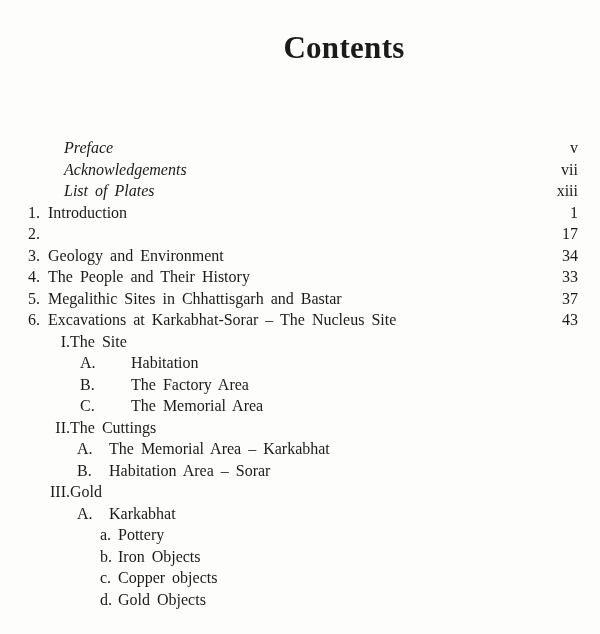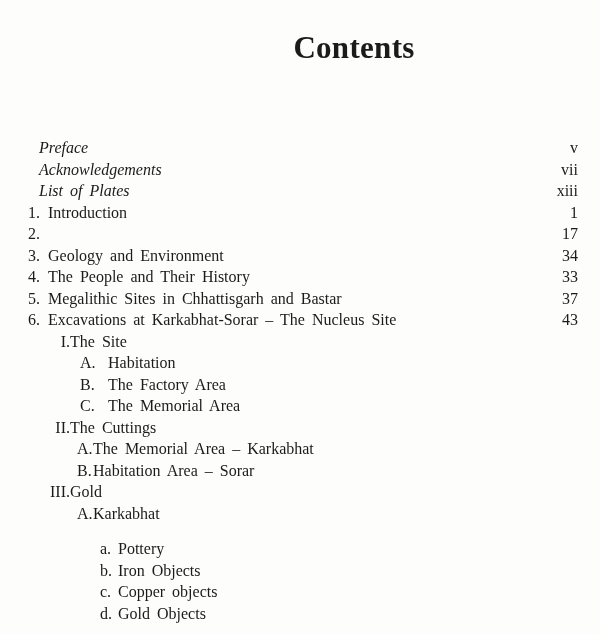--- a/index.html
+++ b/index.html
@@ -11,21 +11,21 @@
     height: 634px;
     position: relative;
     overflow: hidden;
     background: #fdfdfb;
     color: #1b1b1b;
     font-family: "Liberation Serif", serif;
   }
   .page-title {
     position: absolute;
     top: 9px;
-    left: 354px;
+    left: 344px;
     transform: translateX(-50%);
     font-size: 31px;
     line-height: 36px;
     font-weight: bold;
     letter-spacing: 0.3px;
     white-space: nowrap;
   }
   .toc {
     position: absolute;
     top: 137px;
@@ -37,40 +37,40 @@
     align-items: baseline;
     height: 21.5px;
     line-height: 21.5px;
     font-size: 16px;
     word-spacing: 3px;
     white-space: nowrap;
   }
   .num   { flex: none; }
   .label { flex: none; }
   .page  { margin-left: auto; padding-right: 22px; font-style: normal; }
-  .lvl-front .label { margin-left: 39px; font-style: italic; }
+  .lvl-front .label { margin-left: 64px; font-style: italic; }
 
   
   .lvl-chapter .num   { margin-left: 28px; width: 20px; }
 
   
   .lvl-section .num   { margin-left: 40px; width: 30px; text-align: right; }
   .lvl-section .label { }
 
   
   .lvl-sub-wide .num   { margin-left: 80px; width: 15px; }
-  .lvl-sub-wide .label { margin-left: 13px; }
+  .lvl-sub-wide .label { margin-left: 36px; }
 
   
   .lvl-sub .num   { margin-left: 77px; width: 15px; }
-  .lvl-sub .label { margin-left: 1px; }
+  .lvl-sub .label { margin-left: 17px; }
 
   
   .lvl-item .num   { margin-left: 100px; width: 13px; }
-  .lvl-item .label { margin-left: 5px; margin-top: 14px; }
+  .lvl-item .label { margin-left: 5px; }
 </style>
 </head>
 <body>
 
 <h1 class="page-title">Contents</h1>
 
 <div class="toc">
   <div class="row lvl-front">
 
     <span class="label">Preface</span>

